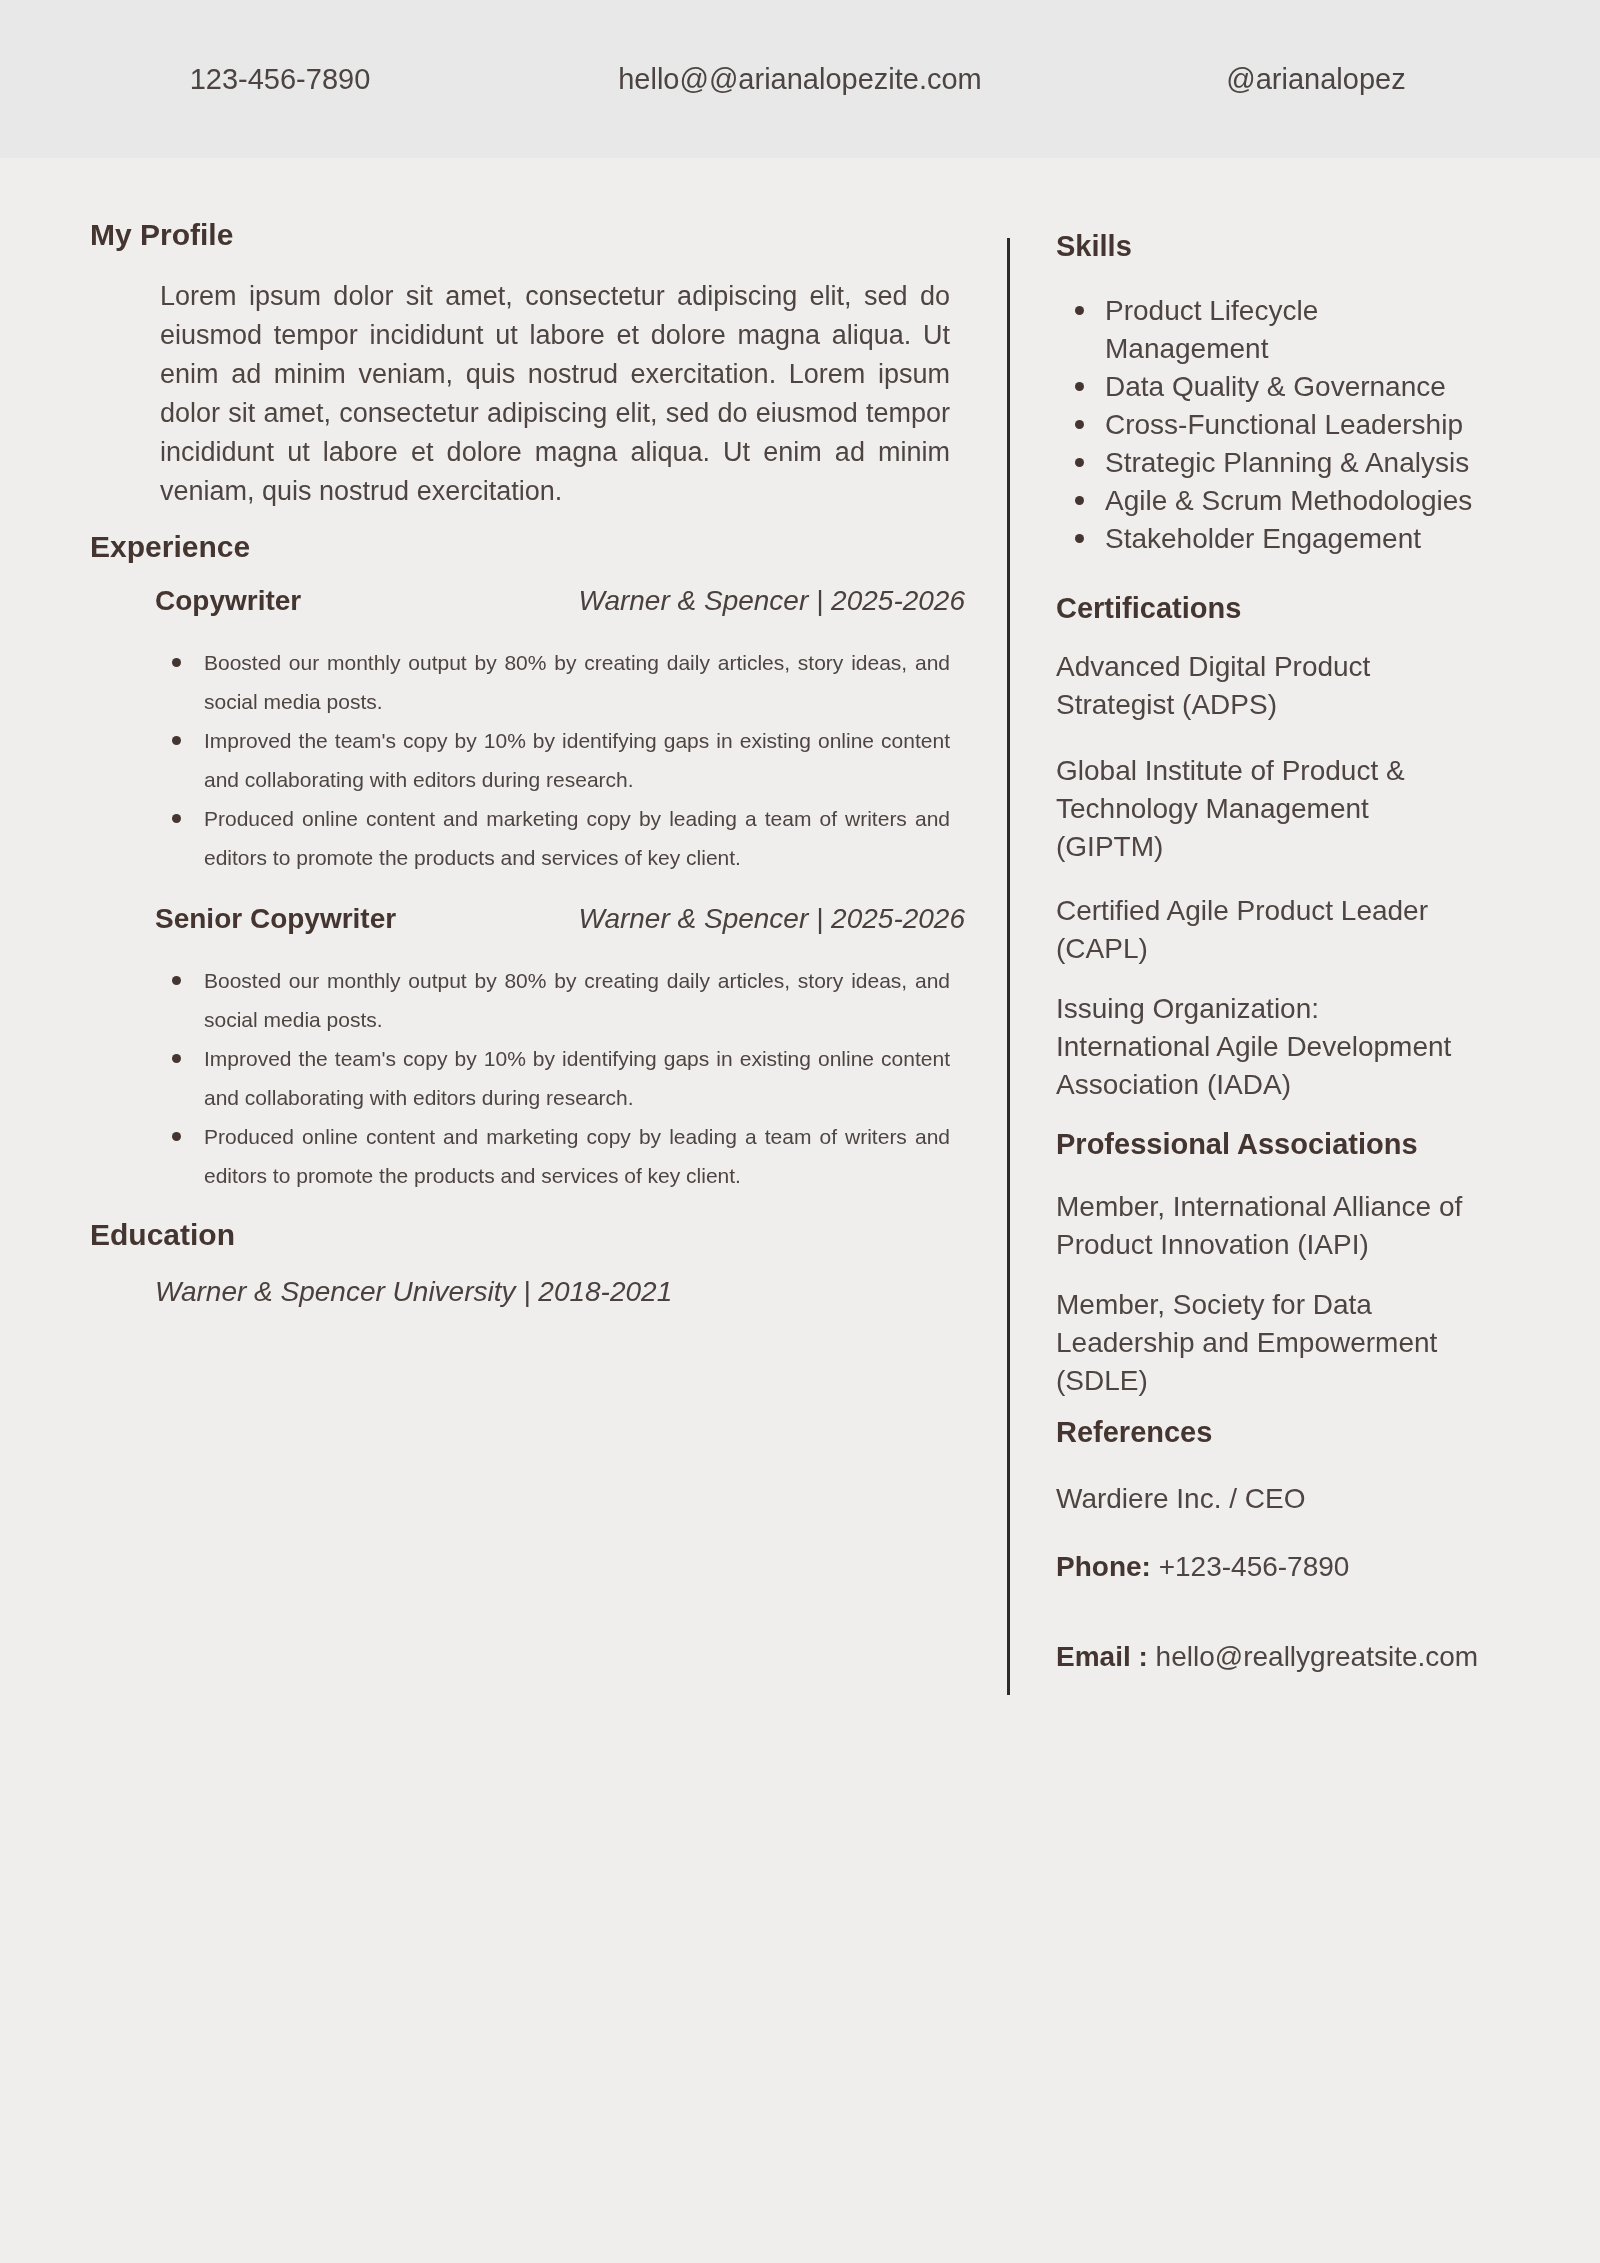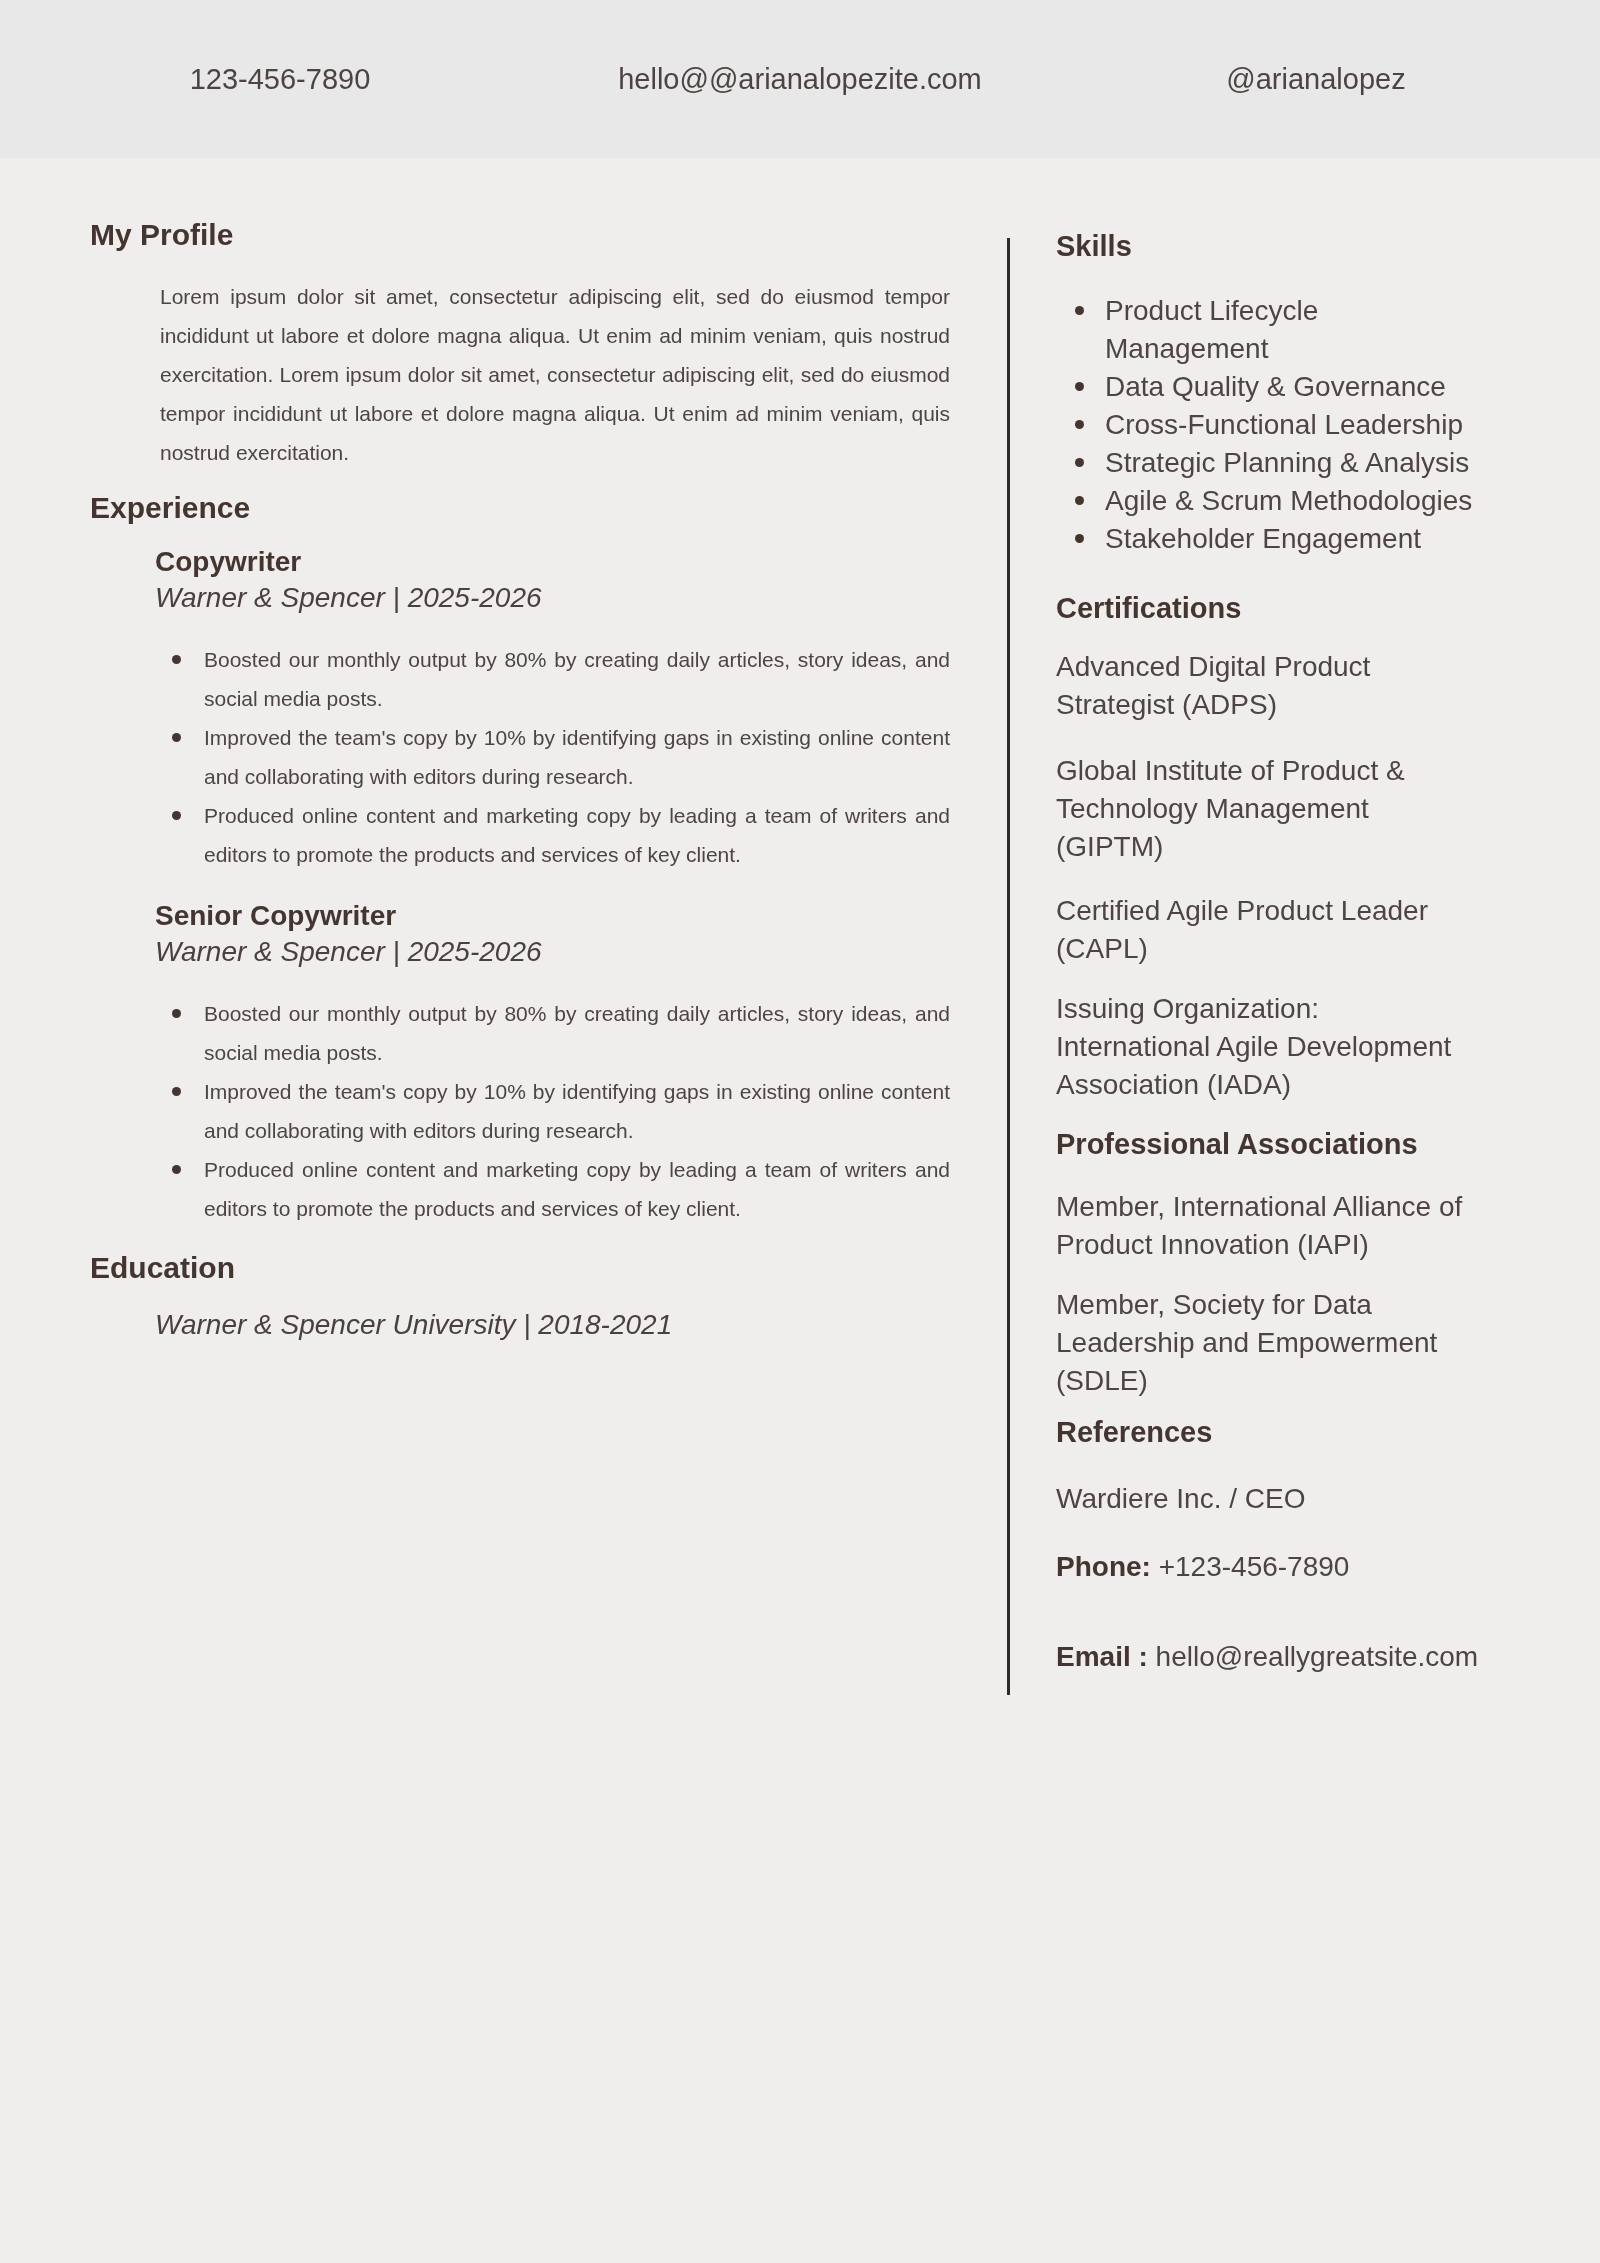--- a/index.html
+++ b/index.html
@@ -53,25 +53,25 @@
     position:absolute;left:90px;top:0;width:875px;color:var(--ink-body);
   }
   .sec-h{
     font-size:30px;line-height:40px;font-weight:700;color:var(--ink-strong);
   }
   .h-profile{margin-top:57px;}
   .h-experience{margin-top:16px;}
   .h-education{margin-top:20px;}
   .profile-text{
     margin:22px 0 0 70px;width:790px;
-    font-size:21px;line-height:39px;text-align:justify;
+    font-size:27px;line-height:39px;text-align:justify;
   }
   .job-header{
     display:flex;justify-content:space-between;align-items:baseline;
-    margin:16px 0 0 65px;width:810px;line-height:36px;flex-direction:column;
+    margin:16px 0 0 65px;width:810px;line-height:36px;
   }
   .job-header.second{margin-top:24px;}
   .job-title{font-size:28px;font-weight:700;color:var(--ink-strong);}
   .job-meta{font-size:28px;font-style:italic;color:var(--ink-meta);}
   ul.bullets{list-style:none;}
   .exp-bullets{margin:24px 0 0 82px;width:778px;}
   .exp-bullets li{
     position:relative;padding-left:32px;font-size:21px;line-height:39px;
     text-align:justify;
   }

